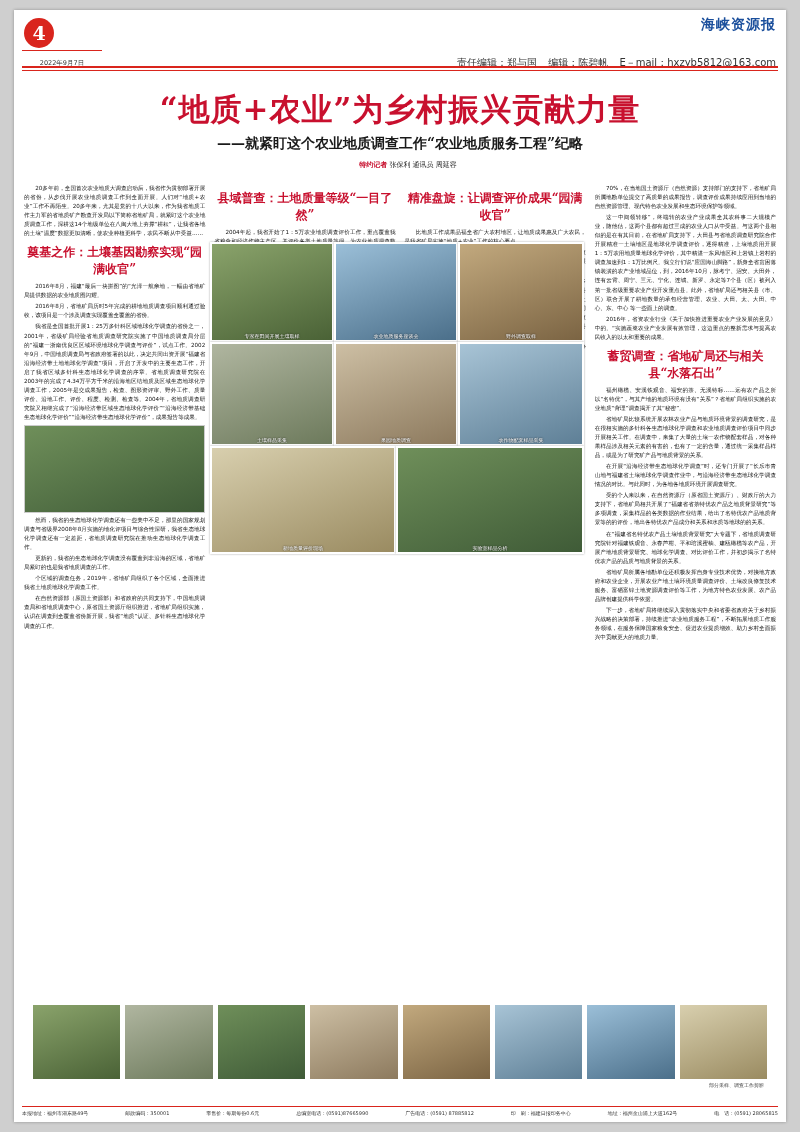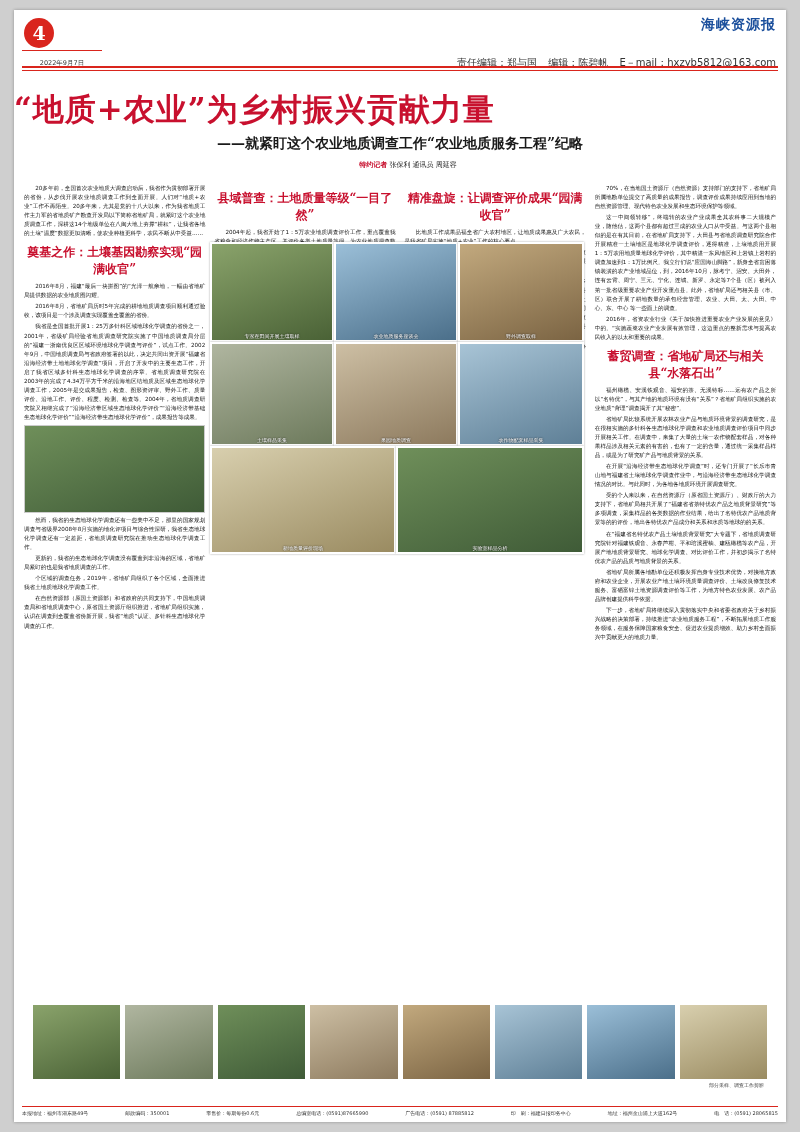--- a/index.html
+++ b/index.html
@@ -52,21 +52,21 @@
     position:absolute;right:10px;top:34px;
     font-size:10px;color:#333;margin-top:12px;
   }
   .credits span{margin-left:8px;}
   .red-rule{position:absolute;left:8px;right:8px;top:56px;height:2px;background:#d9251d;}
   .red-rule2{position:absolute;left:8px;right:8px;top:60px;height:1px;background:#d9251d;}
 
   
   .headline-zone{position:relative;margin-top:10px;height:88px;}
   .headline{
-    text-align:left;font-size:31px;font-weight:bold;color:#c8102e;
+    text-align:center;font-size:31px;font-weight:bold;color:#c8102e;
     font-family:"DejaVu Serif","Liberation Serif",serif;
     letter-spacing:1px;line-height:1.25;margin-top:22px;
   }
   .subhead{
     text-align:center;font-size:14px;font-weight:bold;color:#1a1a1a;margin-top:6px;
     font-family:"DejaVu Serif","Liberation Serif",serif;
   }
   .byline{
     text-align:center;font-size:7px;color:#222;margin-top:7px;
   }

